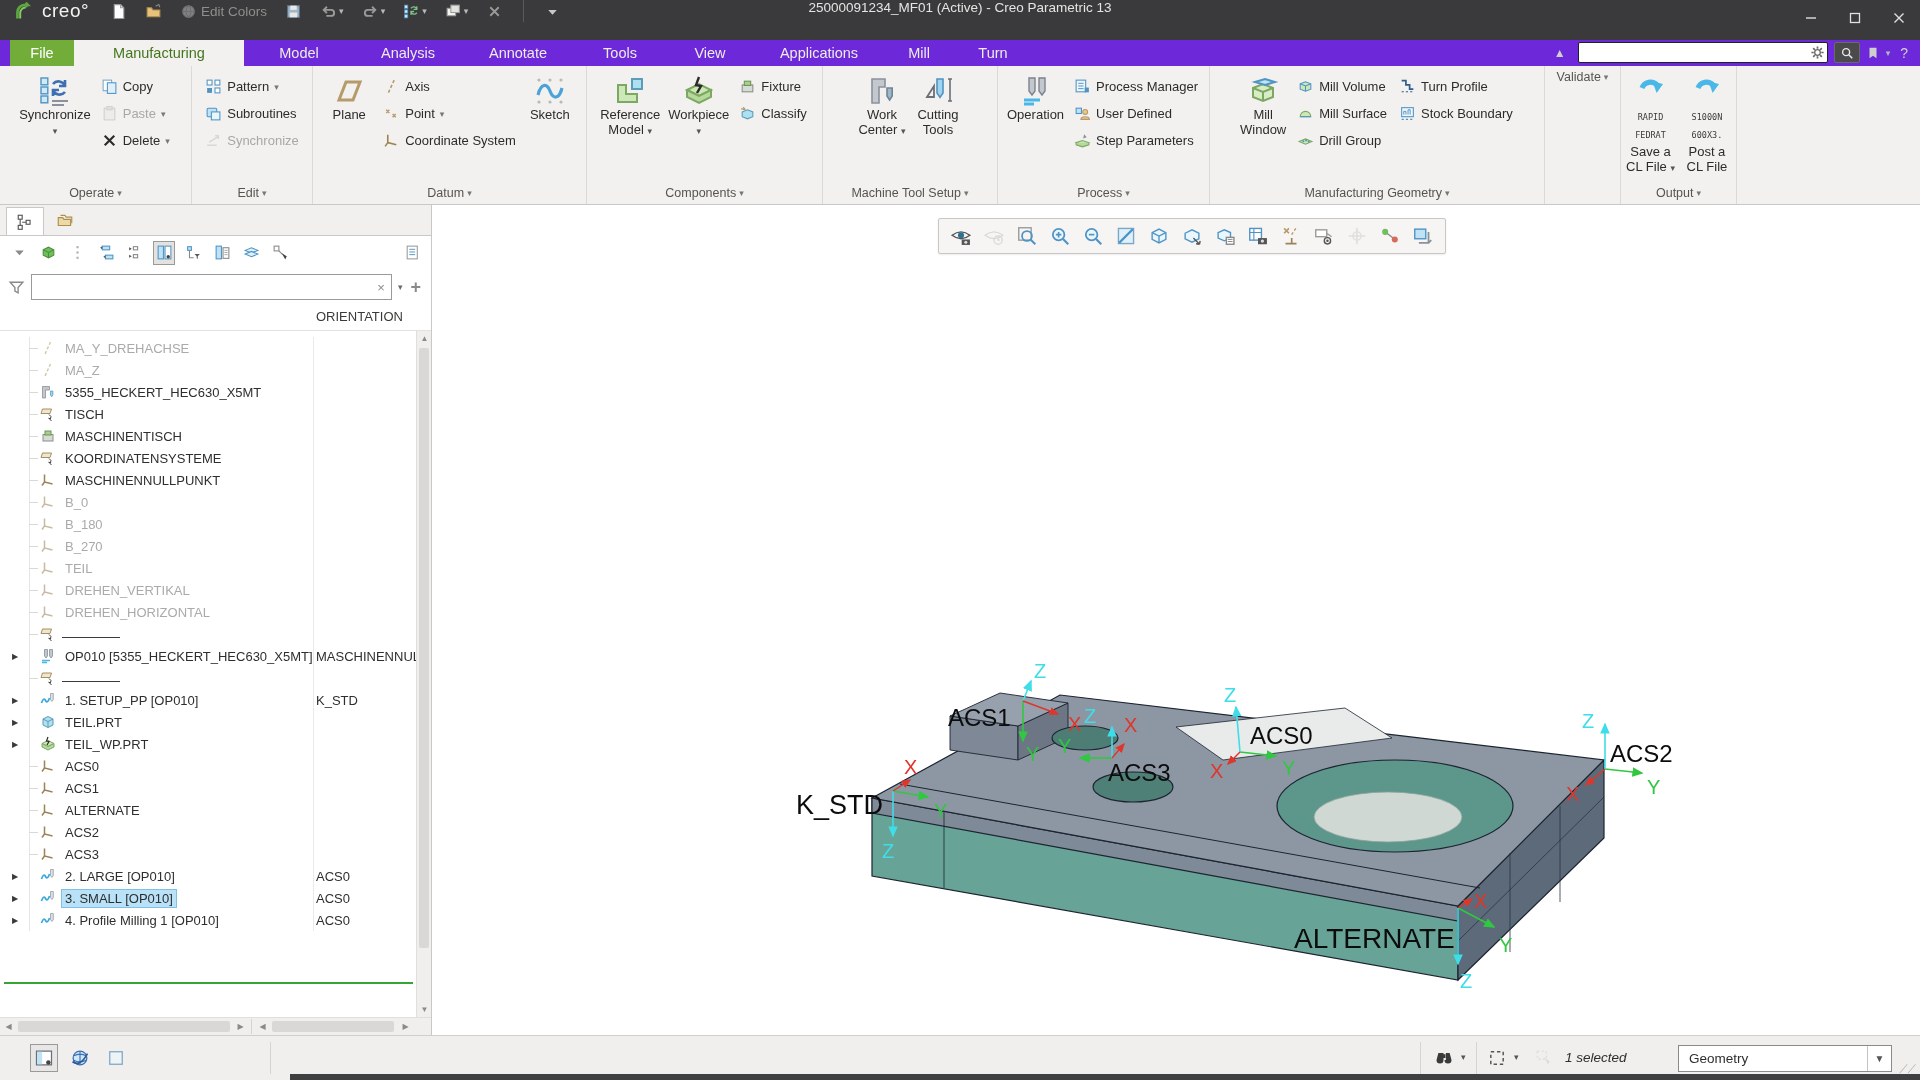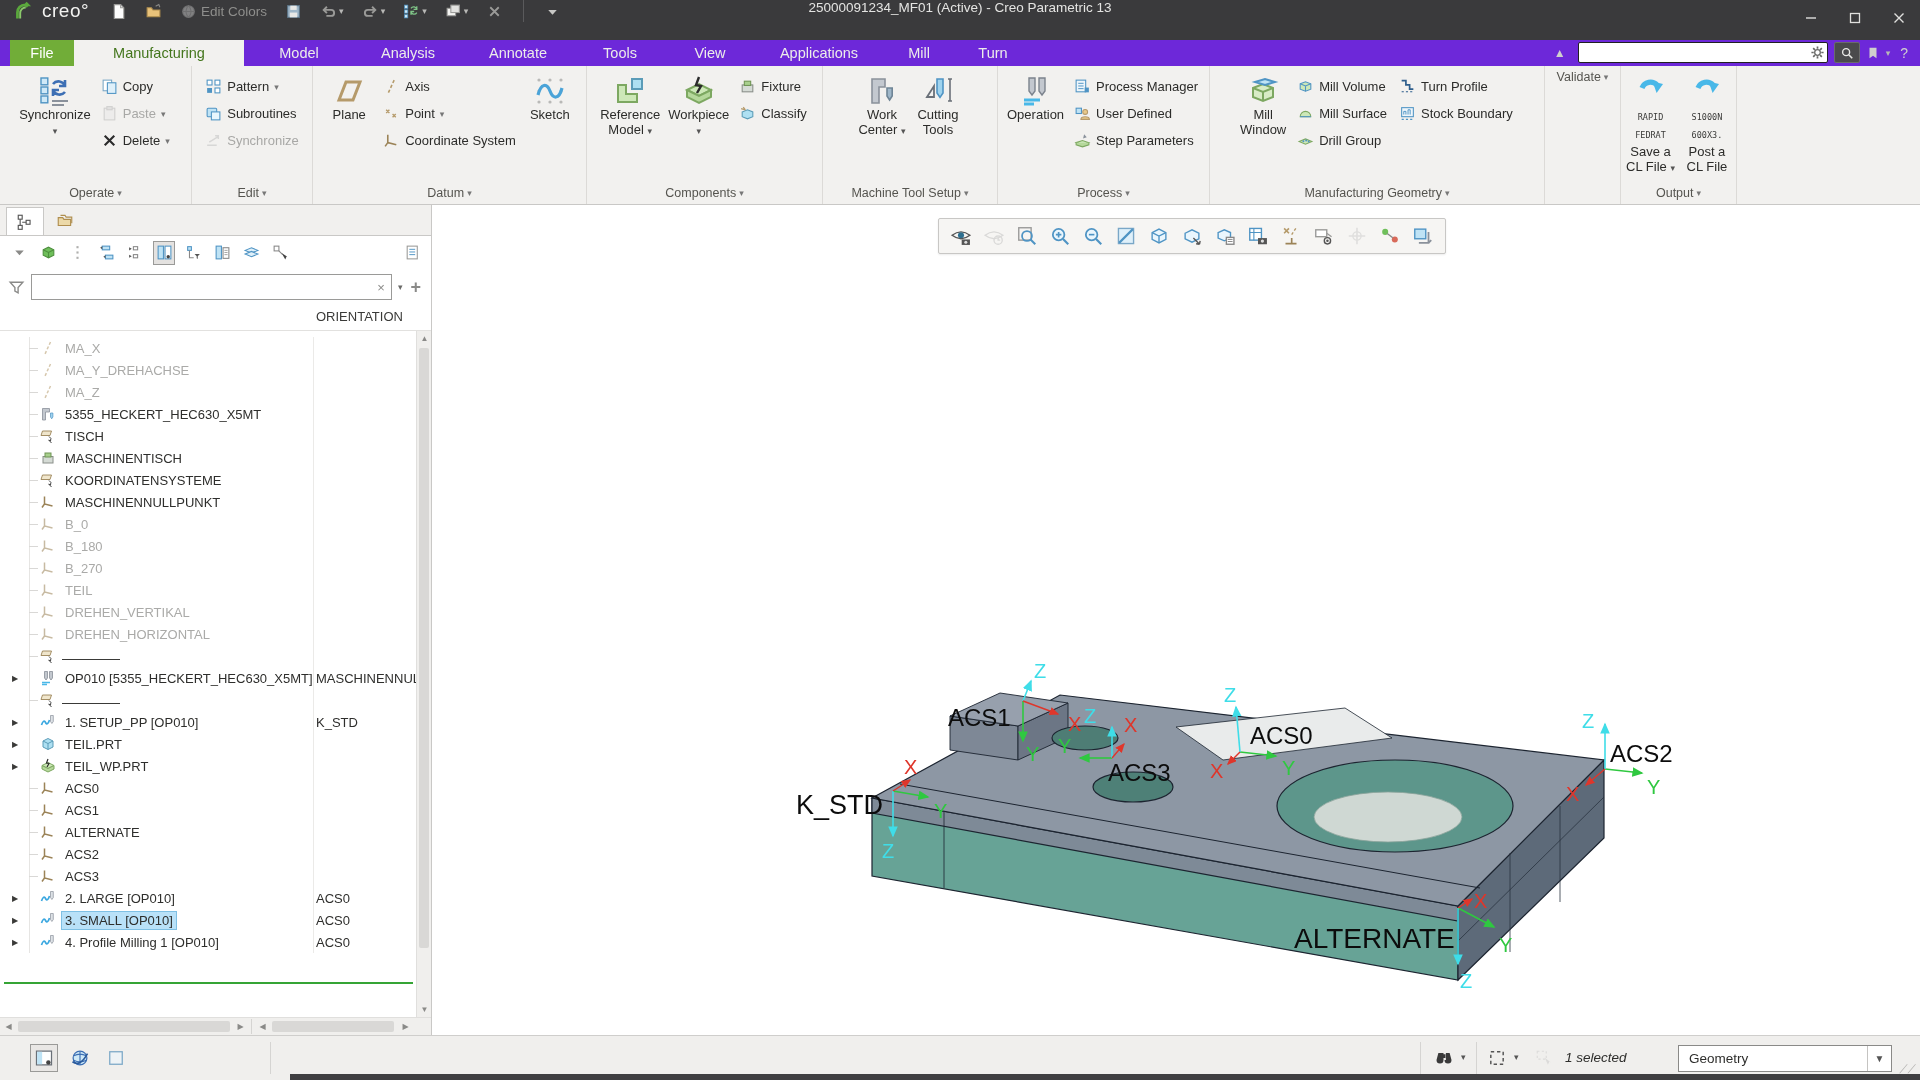--- a/index.html
+++ b/index.html
@@ -671,29 +671,20 @@
       </div>
       <div class="treewrap">
         <div class="treebody" id="treeBody">
             <div class="trow gray">
               <span class="hdash"></span>
               <span class="ticon">
                 <svg viewBox="0 0 16 16" width="16" height="16">
                   <path d="M10.5 2 5 14" stroke="#b59a6a" stroke-dasharray="3 2" stroke-width="1.5" fill="none"></path>
                 </svg>
               </span>
-              <span class="lbl">MA_X</span>
-            </div>
-            <div class="trow gray">
-              <span class="hdash"></span>
-              <span class="ticon">
-                <svg viewBox="0 0 16 16" width="16" height="16">
-                  <path d="M10.5 2 5 14" stroke="#b59a6a" stroke-dasharray="3 2" stroke-width="1.5" fill="none"></path>
-                </svg>
-              </span>
               <span class="lbl">MA_Y_DREHACHSE</span>
             </div>
             <div class="trow gray">
               <span class="hdash"></span>
               <span class="ticon">
                 <svg viewBox="0 0 16 16" width="16" height="16">
                   <path d="M10.5 2 5 14" stroke="#b59a6a" stroke-dasharray="3 2" stroke-width="1.5" fill="none"></path>
                 </svg>
               </span>
               <span class="lbl">MA_Z</span>

